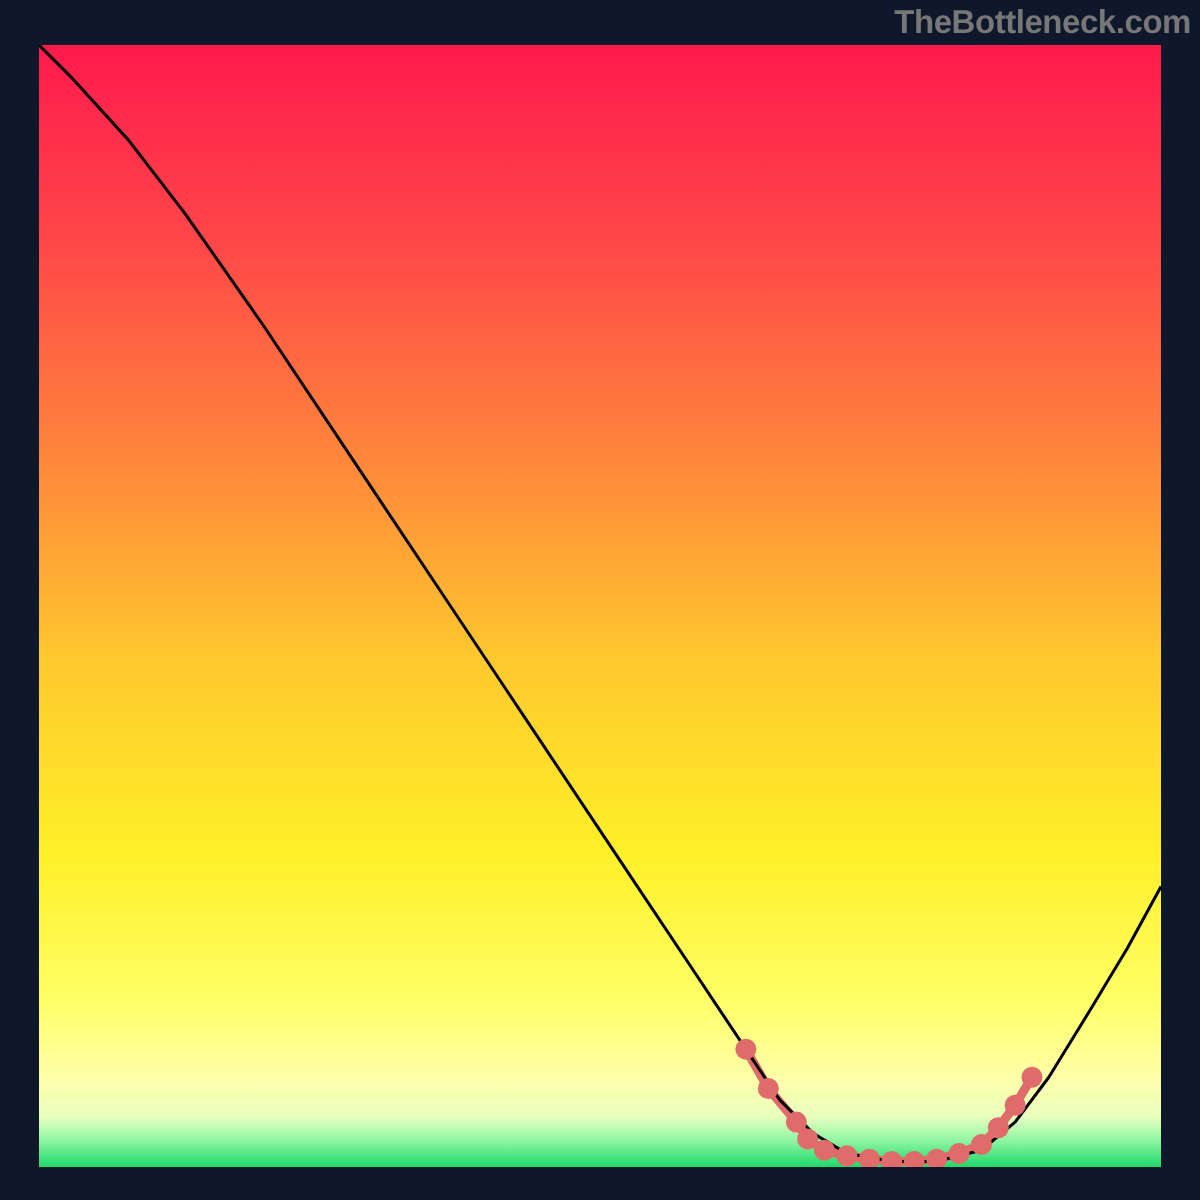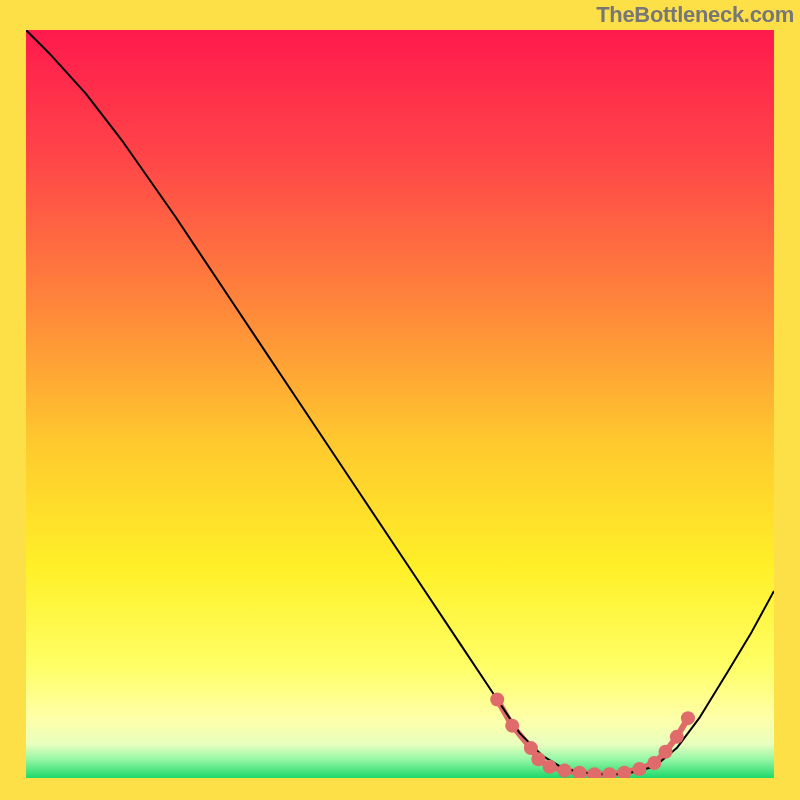--- a/index.html
+++ b/index.html
@@ -8,21 +8,21 @@
     background: #000;
     width: 800px;
     height: 800px;
     overflow: hidden;
     font-family: Arial, Helvetica, sans-serif;
   }
   .outer {
     width: 800px;
     height: 800px;
     position: relative;
-    background: #fde047;
+    background: #0f172a;
   }
   .attribution {
     position: absolute;
     top: 2px;
     right: 6px;
     color: #777;
     font-size: 22px;
     font-weight: 600;
     letter-spacing: -0.3px;
   }

